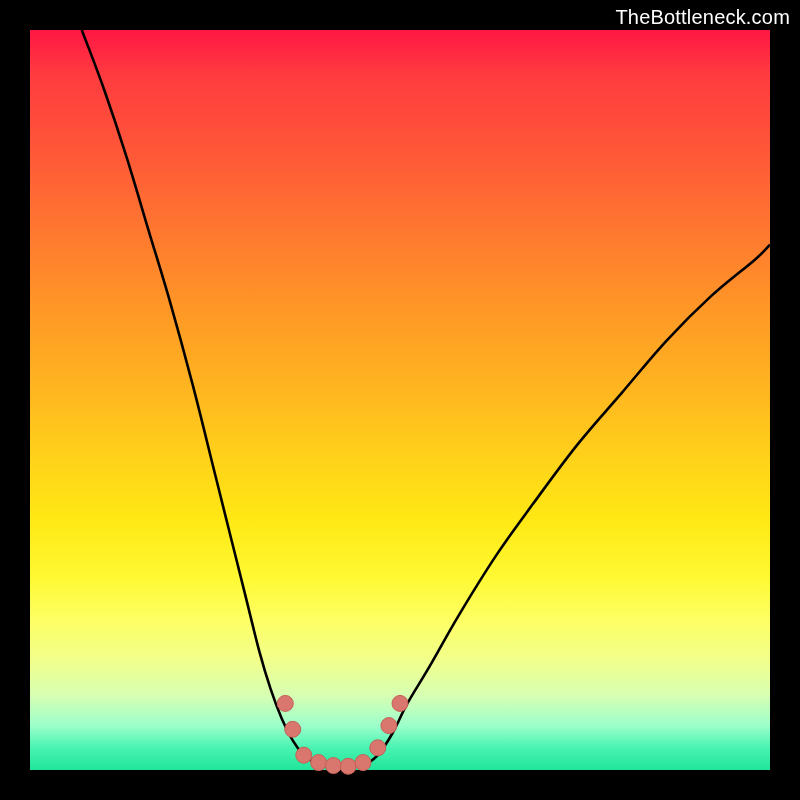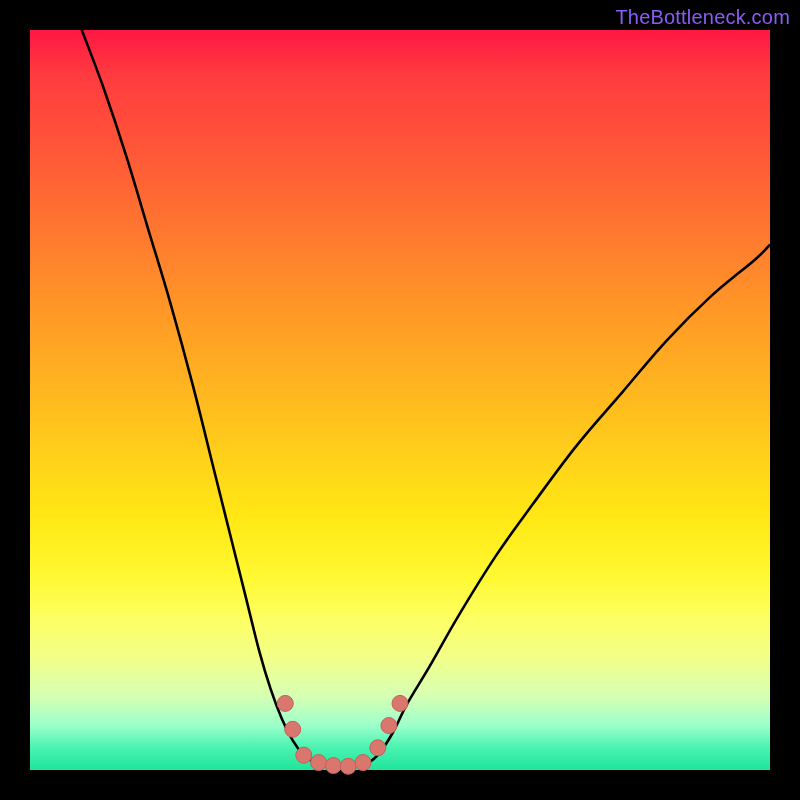--- a/index.html
+++ b/index.html
@@ -42,21 +42,21 @@
       #d6ffb3 90%,
       #9cffcb 94%,
       #49f3b1 97%,
       #1fe59b 100%
     );
   }
   .watermark {
     position: absolute;
     top: 6px;
     right: 10px;
-    color: #8b5cf6;
+    color: #ffffff;
     font-size: 20px;
     letter-spacing: 0.2px;
     user-select: none;
   }
   svg.curves {
     position: absolute;
     top: 0;
     left: 0;
     width: 740px;
     height: 740px;

